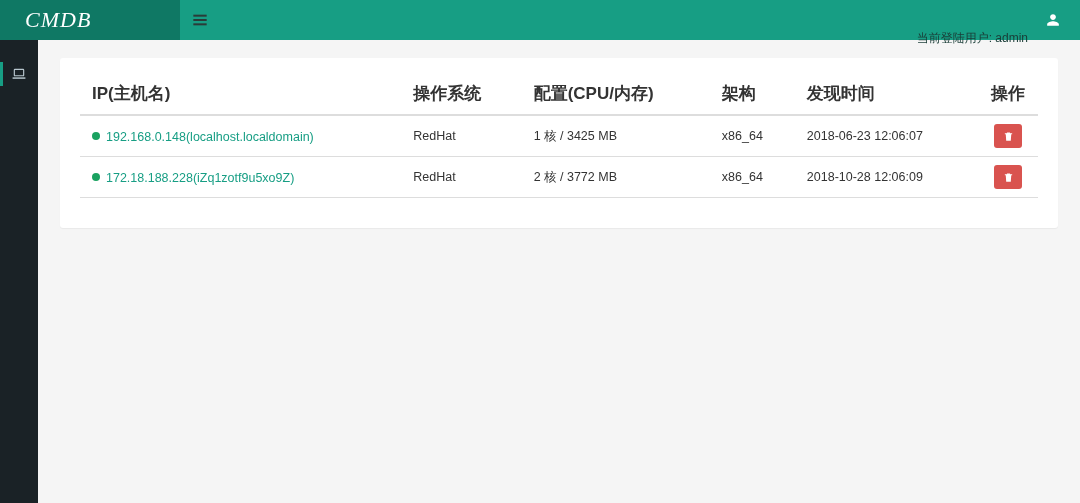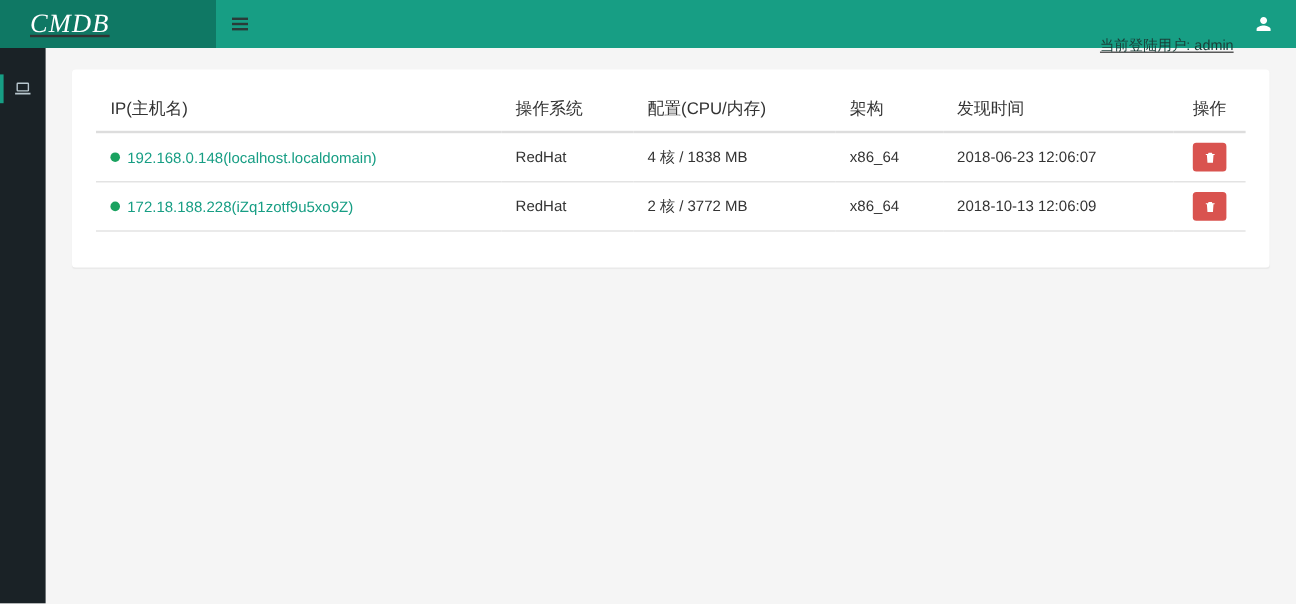--- a/index.html
+++ b/index.html
@@ -1,35 +1,35 @@
 <!DOCTYPE html>
 <html><head>
   <meta charset="utf-8">
   <style>
     * { margin: 0; padding: 0; box-sizing: border-box; }
     body { font-family: -apple-system, BlinkMacSystemFont, "Segoe UI", Helvetica, Arial, sans-serif; background: #f5f5f5; font-size: 13px; color: #333; width: 1080px; height: 503px; overflow: hidden; }
-    .topbar { height: 40px; display: flex; align-items: stretch; text-decoration: underline; }
+    .topbar { height: 40px; display: flex; align-items: stretch; }
     .brand-area { width: 180px; background: #0f7864; display: flex; align-items: center; padding-left: 25px; }
     .brand { font-family: "Brush Script MT", cursive; font-style: italic; font-size: 22px; color: #fff; letter-spacing: 1px; }
     .top-right { flex: 1; background: #179e84; display: flex; align-items: center; color: #2a3b38; }
     .hamburger { width: 40px; display: flex; align-items: center; justify-content: center; color: #2a3b38; cursor: pointer; }
     .hamburger svg { width: 16px; height: 16px; }
     .spacer { flex: 1; }
     .user-text { font-size: 12px; color: #1a3d37; margin-right: 18px; margin-top: 36px; }
     .user-icon { margin-right: 20px; color: #fff; }
     .user-icon svg { width: 14px; height: 14px; display: block; }
     .body-area { display: flex; height: calc(503px - 40px); }
     .sidebar { width: 38px; background: #1a2226; display: flex; flex-direction: column; align-items: center; padding-top: 22px; position: relative; }
     .sidebar-indicator { position: absolute; left: 0; top: 22px; width: 3px; height: 24px; background: #179e84; }
     .sidebar-item { width: 38px; height: 24px; display: flex; align-items: center; justify-content: center; color: #b8c7ce; cursor: pointer; }
     .sidebar-item svg { width: 14px; height: 12px; }
     .main-content { flex: 1; padding: 18px 22px; }
     .card { background: #fff; border-radius: 3px; padding: 15px 20px 30px 20px; box-shadow: 0 1px 1px rgba(0,0,0,0.05); }
     table { width: 100%; border-collapse: collapse; }
-    th { text-align: left; font-weight: 400; font-size: 14px; padding: 9px 12px; border-bottom: 2px solid #ddd; color: #333; }
+    th { text-align: left; font-weight: 700; font-size: 17px; padding: 9px 12px; border-bottom: 2px solid #ddd; color: #333; }
     td { padding: 8px 12px; border-bottom: 1px solid #ddd; font-size: 12.5px; color: #333; vertical-align: middle; }
     .status-dot { display: inline-block; width: 8px; height: 8px; border-radius: 50%; background: #1aa260; margin-right: 6px; vertical-align: middle; }
     .ip-link { color: #179e84; text-decoration: none; vertical-align: middle; }
     .del-btn { background: #d9534f; border: none; border-radius: 3px; width: 28px; height: 24px; display: inline-flex; align-items: center; justify-content: center; cursor: pointer; }
     .del-btn svg { width: 11px; height: 11px; fill: #fff; }
     th.op-col, td.op-col { text-align: center; width: 60px; }
   </style>
 </head>
 <body>
 
@@ -76,35 +76,35 @@
             <th>配置(CPU/内存)</th>
             <th>架构</th>
             <th>发现时间</th>
             <th class="op-col">操作</th>
           </tr>
         </thead>
         <tbody id="tbody">
             <tr>
               <td><span class="status-dot"></span><a href="#" class="ip-link">192.168.0.148(localhost.localdomain)</a></td>
               <td>RedHat</td>
-              <td>4 核 / 1838 MB</td>
+              <td>1 核 / 3425 MB</td>
               <td>x86_64</td>
               <td>2018-06-23 12:06:07</td>
               <td class="op-col"><button class="del-btn">
                   <svg viewBox="0 0 24 24">
                     <path d="M6 7h12l-1 14H7L6 7zm3-4h6l1 2h4v2H4V5h4l1-2z"></path>
                   </svg>
                 </button></td>
             </tr>
             <tr>
               <td><span class="status-dot"></span><a href="#" class="ip-link">172.18.188.228(iZq1zotf9u5xo9Z)</a></td>
               <td>RedHat</td>
               <td>2 核 / 3772 MB</td>
               <td>x86_64</td>
-              <td>2018-10-13 12:06:09</td>
+              <td>2018-10-28 12:06:09</td>
               <td class="op-col"><button class="del-btn">
                   <svg viewBox="0 0 24 24">
                     <path d="M6 7h12l-1 14H7L6 7zm3-4h6l1 2h4v2H4V5h4l1-2z"></path>
                   </svg>
                 </button></td>
             </tr>
           </tbody>
       </table>
     </div>
   </div>

